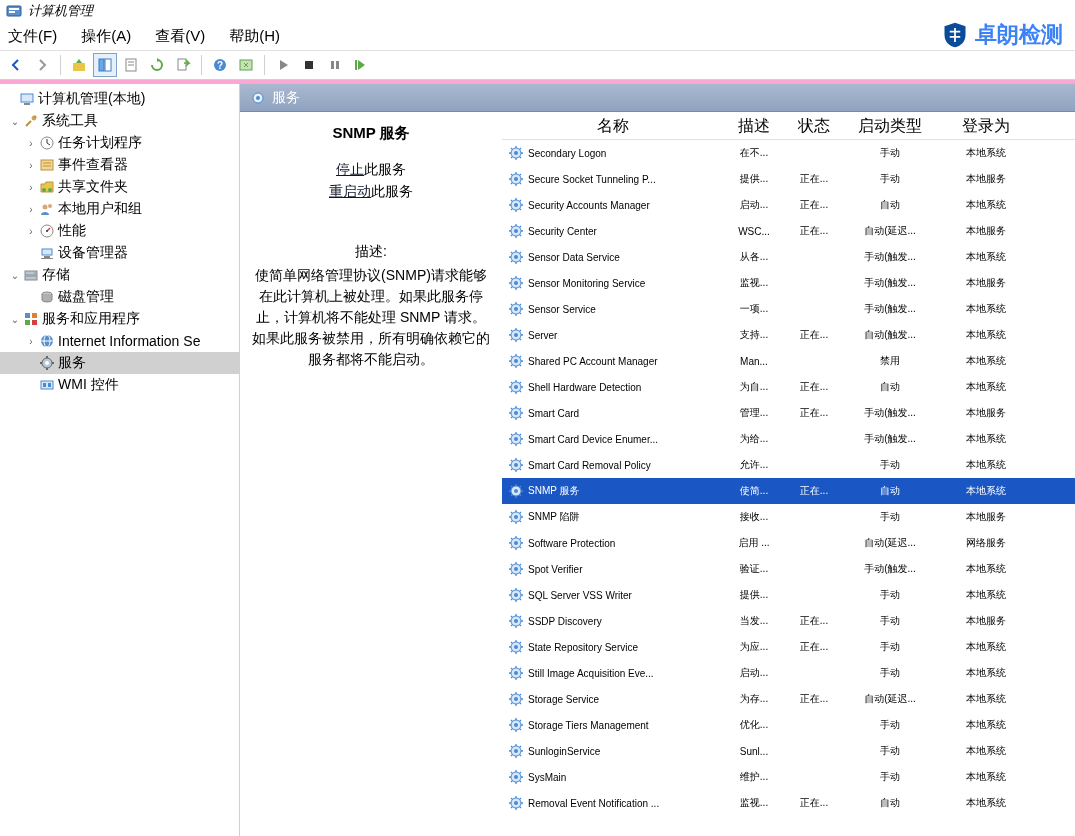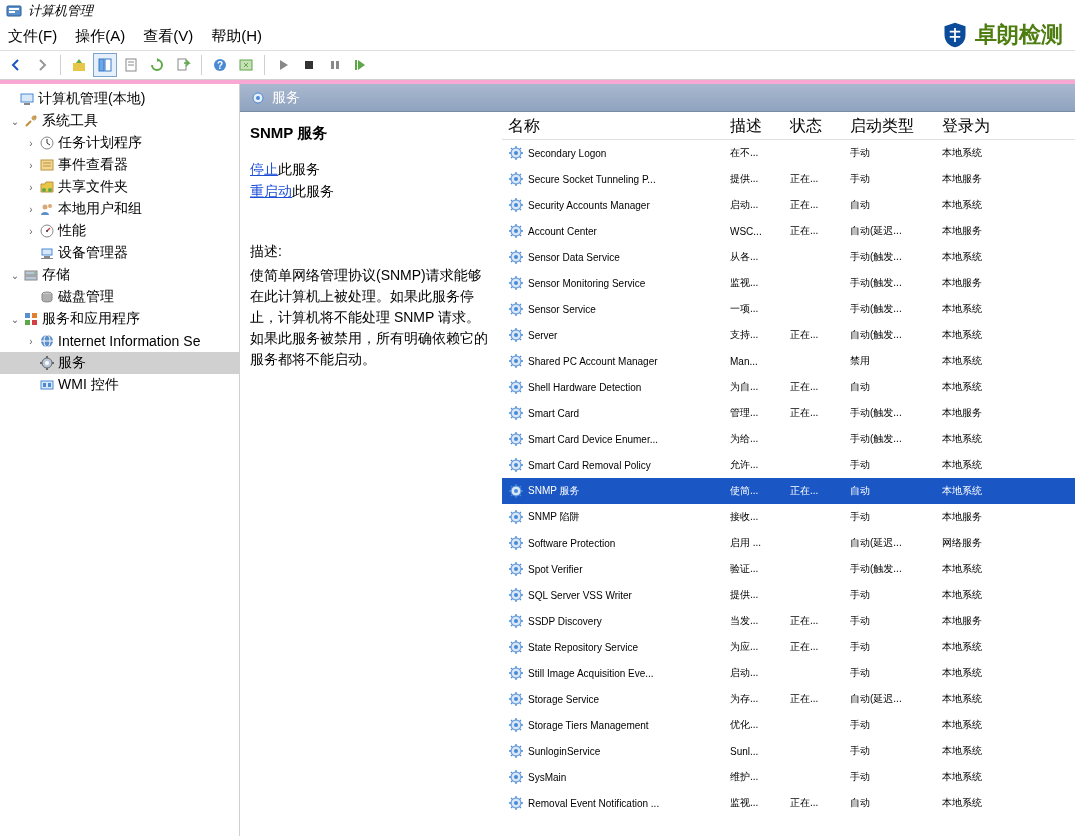--- a/index.html
+++ b/index.html
@@ -3,23 +3,23 @@
 <meta charset="utf-8">
 <style>
 * { box-sizing: border-box; margin: 0; padding: 0; }
 body { font-family: "Segoe UI", "Microsoft YaHei", sans-serif; font-size: 13px; background: #fff; color: #000; width: 1075px; height: 836px; overflow: hidden; }
 
 
 .title-bar { height: 22px; display: flex; align-items: center; padding: 2px 6px; gap: 6px; font-style: italic; }
 .title-bar .app-icon { width: 16px; height: 16px; }
 
 
-.menu-bar { height: 28px; display: flex; align-items: center; padding: 0 8px; gap: 18px; font-size: 15px; position: relative; }
+.menu-bar { height: 28px; display: flex; align-items: center; padding: 0 8px; gap: 24px; font-size: 15px; position: relative; }
 .menu-bar .menu-item { cursor: default; }
-.brand { position: absolute; right: 12px; top: -2px; display: flex; align-items: center; gap: 6px; font-size: 22px; font-weight: bold; color: #4d7c0f; }
+.brand { position: absolute; right: 12px; top: -2px; display: flex; align-items: center; gap: 6px; font-size: 22px; font-weight: bold; color: #3b82f6; }
 .brand-icon { width: 28px; height: 28px; }
 
 
 .toolbar { height: 30px; border-top: 1px solid #e0e0e0; border-bottom: 1px solid #d0d0d0; display: flex; align-items: center; padding: 0 4px; gap: 2px; }
 .toolbar .tbtn { width: 24px; height: 24px; display: flex; align-items: center; justify-content: center; border: 1px solid transparent; }
 .toolbar .sep { width: 1px; height: 20px; background: #d0d0d0; margin: 0 4px; }
 
 
 .main { display: flex; height: calc(836px - 22px - 28px - 30px); border-top: 4px solid #f9a8d4; }
 .tree-pane { width: 240px; border-right: 1px solid #d0d0d0; overflow: hidden; padding: 4px 0; }
@@ -33,24 +33,24 @@
 .tree-row .twisty.empty { visibility: hidden; }
 .tree-row .ticon { width: 18px; height: 16px; display: flex; align-items: center; justify-content: center; }
 .tree-row .tlabel { margin-left: 2px; }
 .indent-1 { padding-left: 8px; }
 .indent-2 { padding-left: 24px; }
 
 
 .content-header { height: 28px; background: linear-gradient(#aab8cf, #8fa3c0); border-bottom: 1px solid #7a8aa0; display: flex; align-items: center; padding: 0 10px; gap: 6px; color: #fff; font-size: 14px; }
 
 
-.content-body { flex: 1; display: flex; }
+.content-body { flex: 1; display: flex; text-align: center; }
 .detail-pane { width: 262px; padding: 12px 10px; font-size: 14px; }
 .detail-pane h3 { font-size: 15px; margin-bottom: 18px; }
-.detail-pane .link { color: #1d4ed8; text-decoration: underline; cursor: pointer; }
+.detail-pane .link { color: #0f172a; text-decoration: underline; cursor: pointer; }
 .detail-pane .action-line { margin-bottom: 4px; }
 .detail-pane .desc-label { margin-top: 42px; margin-bottom: 4px; }
 .detail-pane .desc-text { line-height: 1.5; }
 
 .list-pane { flex: 1; overflow: hidden; }
 .list-header { display: flex; height: 28px; border-bottom: 1px solid #e0e0e0; font-size: 16px; }
 .list-header .col { padding: 4px 6px; }
 .list-body { overflow-y: auto; }
 .list-row { display: flex; height: 26px; align-items: center; font-size: 10px; cursor: default; }
 .list-row.selected { background: #1a56c4; color: #fff; }
@@ -402,21 +402,21 @@
               <div class="cell c-startup">自动</div>
               <div class="cell c-logon">本地系统</div>
             </div>
             <div class="list-row">
               <div class="cell c-name name-cell">
                 <svg class="srv-icon" viewBox="0 0 16 16">
                   <circle cx="8" cy="8" r="5" fill="#d8e8f8" stroke="#4a8ad4"></circle>
                   <circle cx="8" cy="8" r="2" fill="#4a8ad4"></circle>
                   <path d="M8 1 L8 3 M8 13 L8 15 M1 8 L3 8 M13 8 L15 8 M3 3 L4.5 4.5 M11.5 11.5 L13 13 M3 13 L4.5 11.5 M11.5 4.5 L13 3" stroke="#4a8ad4" stroke-width="1.3"></path>
                 </svg>
-                <span>Account Center</span>
+                <span>Security Center</span>
               </div>
               <div class="cell c-desc">WSC...</div>
               <div class="cell c-status">正在...</div>
               <div class="cell c-startup">自动(延迟...</div>
               <div class="cell c-logon">本地服务</div>
             </div>
             <div class="list-row">
               <div class="cell c-name name-cell">
                 <svg class="srv-icon" viewBox="0 0 16 16">
                   <circle cx="8" cy="8" r="5" fill="#d8e8f8" stroke="#4a8ad4"></circle>

